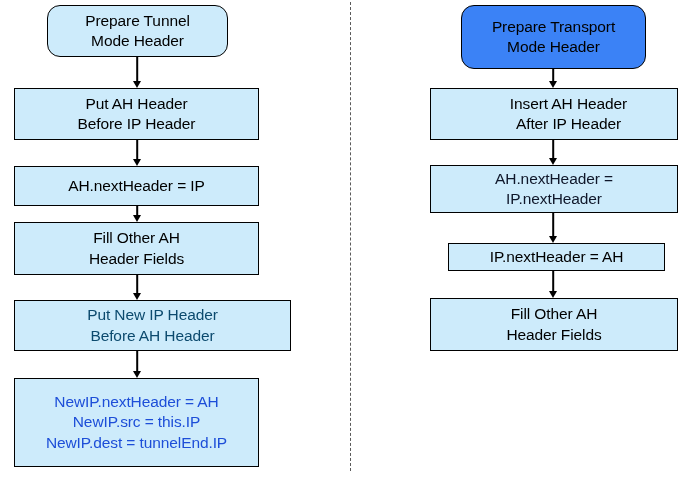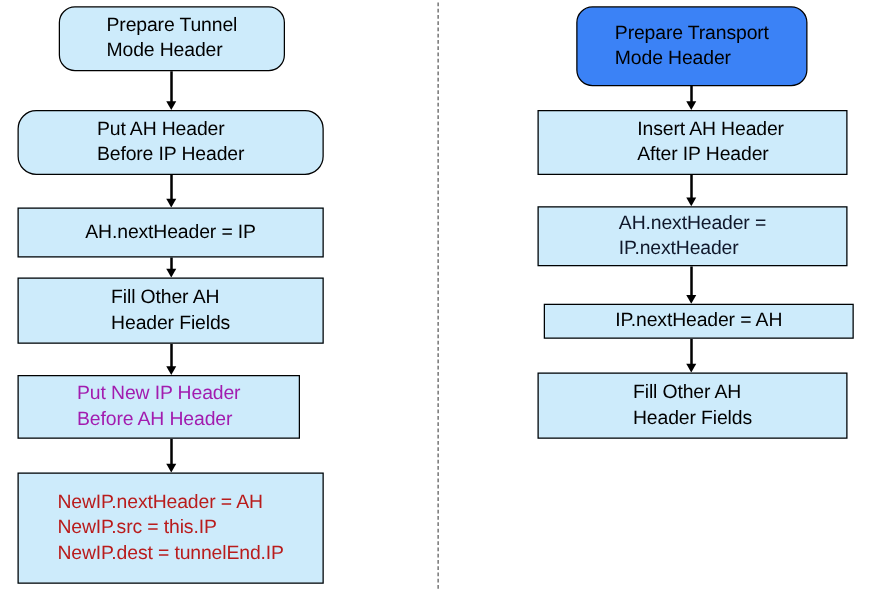--- a/index.html
+++ b/index.html
@@ -18,21 +18,21 @@
     overflow: hidden;
   }
   .node {
     position: absolute;
     box-sizing: border-box;
     background: #cdebfb;
     border: 1.6px solid #000000;
     display: flex;
     align-items: center;
     justify-content: center;
-    text-align: left;
+    text-align: center;
     color: #000000;
     font-size: 15.5px;
     line-height: 1.32;
     letter-spacing: -0.1px;
     white-space: pre-line;
     user-select: none;
   }
   .node.rounded {
     border-radius: 13px;
   }
@@ -85,28 +85,28 @@
       <div class="connector" style="left: 137px; top: 275px;">
         <div class="stem" style="height: 19px; background: rgb(0, 0, 0);"></div>
         <div class="head" style="top: 18px; border-top-color: rgb(0, 0, 0);"></div>
       </div>
       <div class="connector" style="left: 137px; top: 351px;">
         <div class="stem" style="height: 21px; background: rgb(0, 0, 0);"></div>
         <div class="head" style="top: 20px; border-top-color: rgb(0, 0, 0);"></div>
       </div>
       <div class="node rounded" style="left: 47px; top: 5px; width: 181px; height: 52px; background: rgb(205, 235, 251); border-color: rgb(0, 0, 0); color: rgb(0, 0, 0);">Prepare Tunnel
 Mode Header</div>
-      <div class="node" style="left: 14px; top: 88px; width: 245px; height: 52px; background: rgb(205, 235, 251); border-color: rgb(0, 0, 0); color: rgb(0, 0, 0); border-radius: 15px;">Put AH Header
+      <div class="node" style="left: 14px; top: 88px; width: 245px; height: 52px; background: rgb(205, 235, 251); border-color: rgb(0, 0, 0); color: rgb(0, 0, 0);">Put AH Header
 Before IP Header</div>
       <div class="node" style="left: 14px; top: 166px; width: 245px; height: 40px; background: rgb(205, 235, 251); border-color: rgb(0, 0, 0); color: rgb(0, 0, 0);">AH.nextHeader = IP</div>
       <div class="node" style="left: 14px; top: 222px; width: 245px; height: 53px; background: rgb(205, 235, 251); border-color: rgb(0, 0, 0); color: rgb(0, 0, 0);">Fill Other AH
 Header Fields</div>
-      <div class="node" style="left: 14px; top: 300px; width: 226px; height: 51px; background: rgb(205, 235, 251); border-color: rgb(0, 0, 0); color: #a21caf;">Put New IP Header
+      <div class="node" style="left: 14px; top: 300px; width: 277px; height: 51px; background: rgb(205, 235, 251); border-color: rgb(0, 0, 0); color: #0c4a6e;">Put New IP Header
 Before AH Header</div>
-      <div class="node" style="left: 14px; top: 378px; width: 245px; height: 89px; background: rgb(205, 235, 251); border-color: rgb(0, 0, 0); color: #b91c1c;">NewIP.nextHeader = AH
+      <div class="node" style="left: 14px; top: 378px; width: 245px; height: 89px; background: rgb(205, 235, 251); border-color: rgb(0, 0, 0); color: #1d4ed8;">NewIP.nextHeader = AH
 NewIP.src = this.IP
 NewIP.dest = tunnelEnd.IP</div>
     </div>
     <div>
       <div class="connector" style="left: 553px; top: 57px;">
         <div class="stem" style="height: 25px; background: rgb(0, 0, 0);"></div>
         <div class="head" style="top: 24px; border-top-color: rgb(0, 0, 0);"></div>
       </div>
       <div class="connector" style="left: 553px; top: 140px;">
         <div class="stem" style="height: 19px; background: rgb(0, 0, 0);"></div>
@@ -119,17 +119,17 @@
       <div class="connector" style="left: 553px; top: 271px;">
         <div class="stem" style="height: 21px; background: rgb(0, 0, 0);"></div>
         <div class="head" style="top: 20px; border-top-color: rgb(0, 0, 0);"></div>
       </div>
       <div class="node rounded" style="left: 461px; top: 5px; width: 185px; height: 64px; background: #3b82f6; border-color: rgb(0, 0, 0); color: rgb(0, 0, 0);">Prepare Transport
 Mode Header</div>
       <div class="node" style="left: 430px; top: 88px; width: 248px; height: 52px; background: rgb(205, 235, 251); border-color: rgb(0, 0, 0); color: rgb(0, 0, 0); padding-left: 29px;">Insert AH Header
 After IP Header</div>
       <div class="node" style="left: 430px; top: 165px; width: 248px; height: 48px; background: rgb(205, 235, 251); border-color: rgb(0, 0, 0); color: #0f172a;">AH.nextHeader =
 IP.nextHeader</div>
-      <div class="node" style="left: 435px; top: 243px; width: 248px; height: 28px; background: rgb(205, 235, 251); border-color: rgb(0, 0, 0); color: rgb(0, 0, 0);">IP.nextHeader = AH</div>
+      <div class="node" style="left: 448px; top: 243px; width: 217px; height: 28px; background: rgb(205, 235, 251); border-color: rgb(0, 0, 0); color: rgb(0, 0, 0);">IP.nextHeader = AH</div>
       <div class="node" style="left: 430px; top: 298px; width: 248px; height: 53px; background: rgb(205, 235, 251); border-color: rgb(0, 0, 0); color: rgb(0, 0, 0);">Fill Other AH
 Header Fields</div>
     </div>
   </div>
 
 </body></html>

